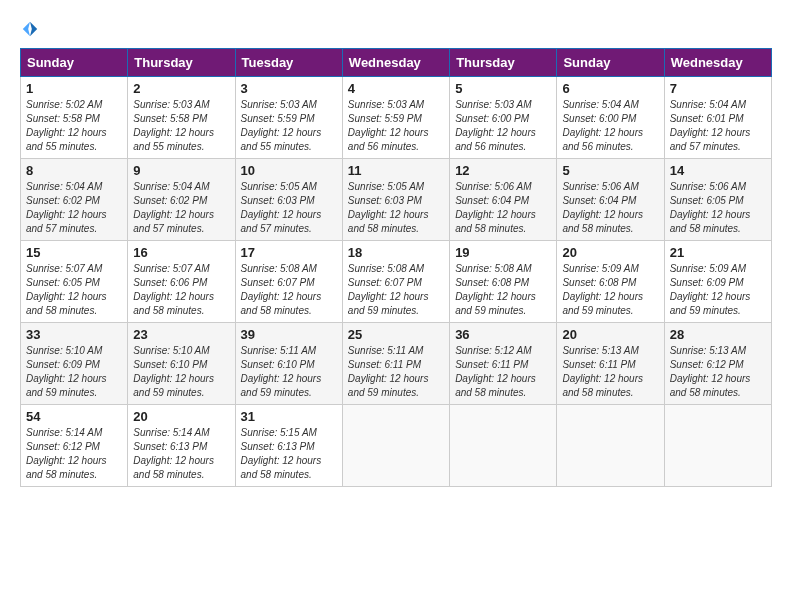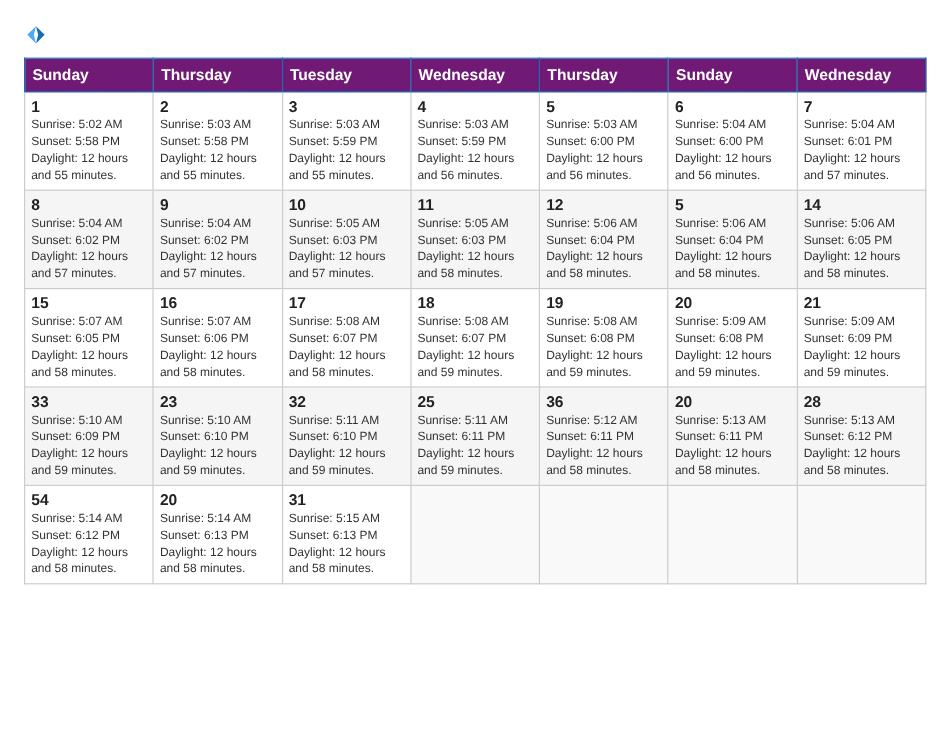--- a/index.html
+++ b/index.html
@@ -74,20 +74,21 @@
       font-size: 13px;
       font-weight: bold;
       color: #222;
       display: block;
       margin-bottom: 2px;
     }
     .day-info {
       font-size: 10px;
       color: #333;
       line-height: 1.4;
+      font-style: italic;
     }
     .empty-cell {
       background: #f9f9f9 !important;
     }
   </style>
 </head>
 <body>
 
 <div class="header">
   <div class="logo">
@@ -304,21 +305,21 @@
       </td>
         <td>
         <span class="day-num">23</span>
         <div class="day-info">
           <span>Sunrise: 5:10 AM</span><br>
           <span>Sunset: 6:10 PM</span><br>
           <span>Daylight: 12 hours and 59 minutes.</span>
         </div>
       </td>
         <td>
-        <span class="day-num">32</span>
+        <span class="day-num">39</span>
         <div class="day-info">
           <span>Sunrise: 5:11 AM</span><br>
           <span>Sunset: 6:10 PM</span><br>
           <span>Daylight: 12 hours and 59 minutes.</span>
         </div>
       </td>
         <td>
         <span class="day-num">25</span>
         <div class="day-info">
           <span>Sunrise: 5:11 AM</span><br>

